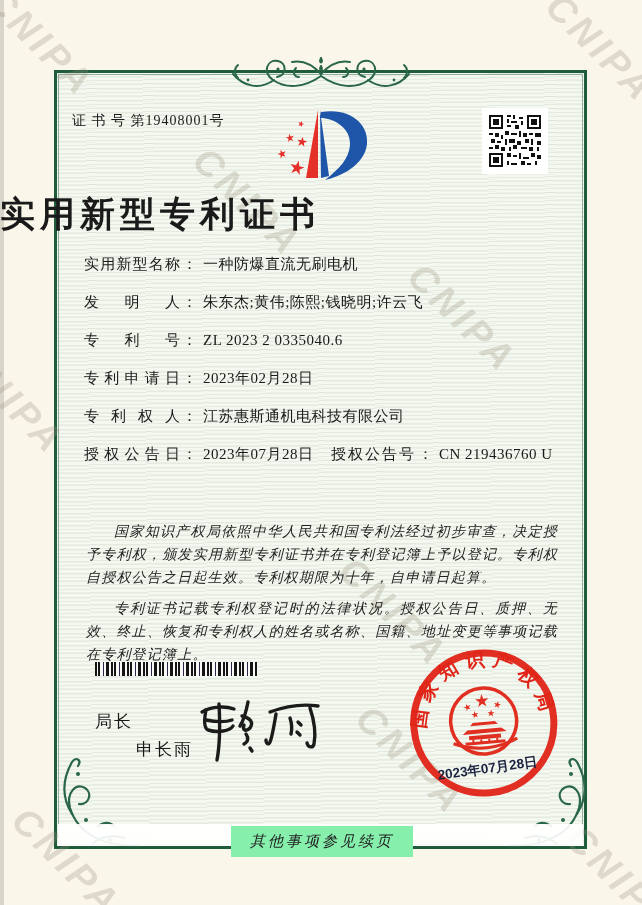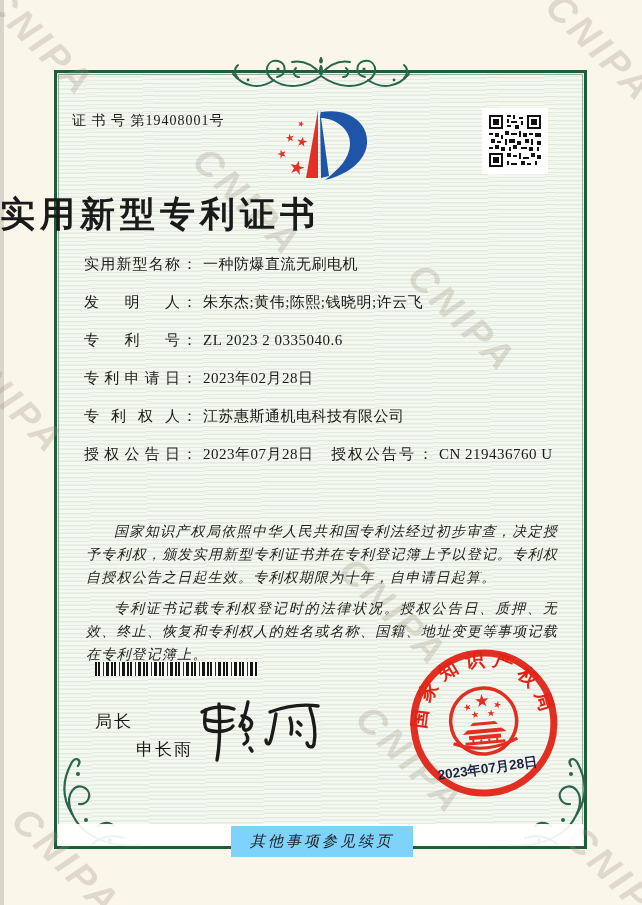--- a/index.html
+++ b/index.html
@@ -80,21 +80,21 @@
     position:absolute;left:95px;z-index:3;
     font-family:"Liberation Sans","DejaVu Sans",sans-serif;font-size:17px;letter-spacing:2px;
   }
   .signer-title{top:710px;}
   .signer-name{top:738px;margin-left:41px;}
   .signature{position:absolute;left:186px;top:682px;z-index:3;}
   .seal{position:absolute;left:403px;top:645px;z-index:4;transform:rotate(-5deg);}
   .white-band{position:absolute;left:58px;top:824px;width:525px;height:22px;background:rgba(255,255,255,0.92);z-index:2;}
   .page-number{position:absolute;left:0;right:0;top:828px;text-align:center;font-size:15px;z-index:3;}
   .cont-box{
-    position:absolute;left:231px;top:826px;width:182px;height:31px;background:#7dd3fc;z-index:3;
+    position:absolute;left:231px;top:826px;width:182px;height:31px;background:#86efac;z-index:3;
     display:flex;align-items:center;justify-content:center;
   }
   .cont-note{font-size:15px;font-style:italic;letter-spacing:3px;color:#222222;}
 </style>
 </head>
 <body>
 
 <div class="page">
   <div class="scan-edge"></div>
 

